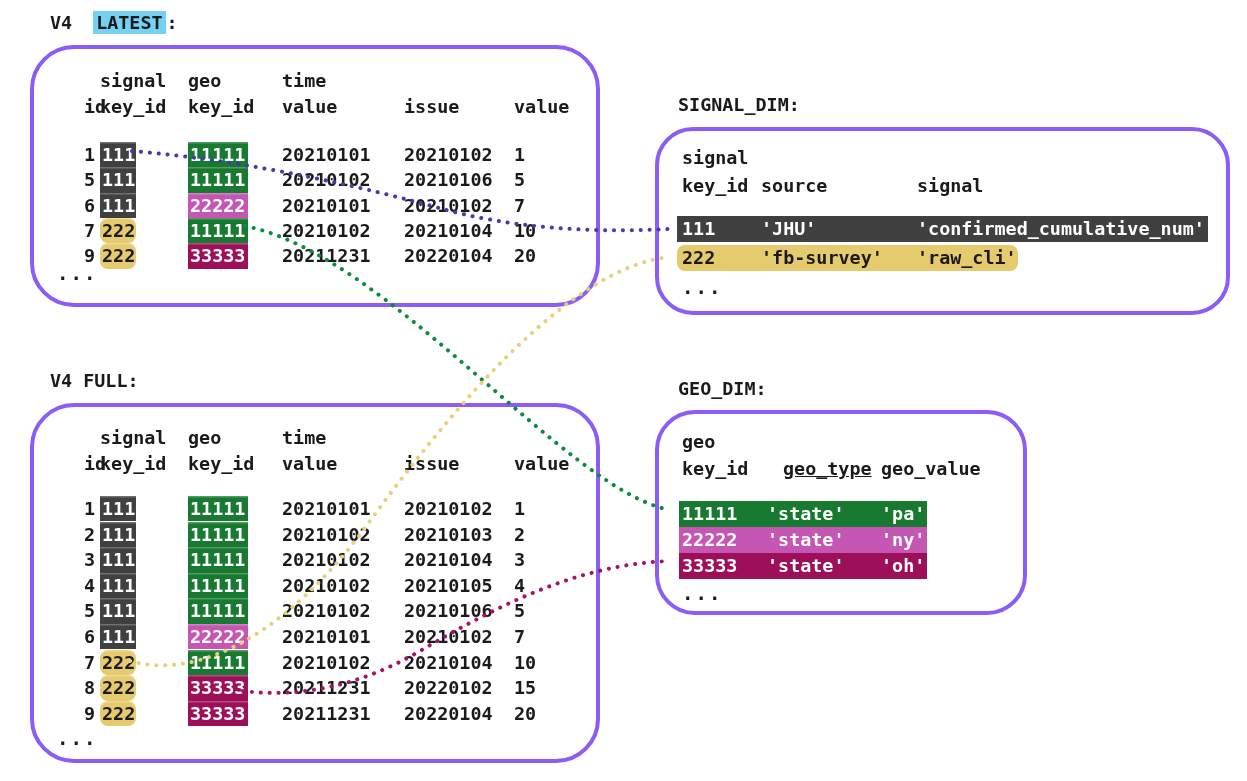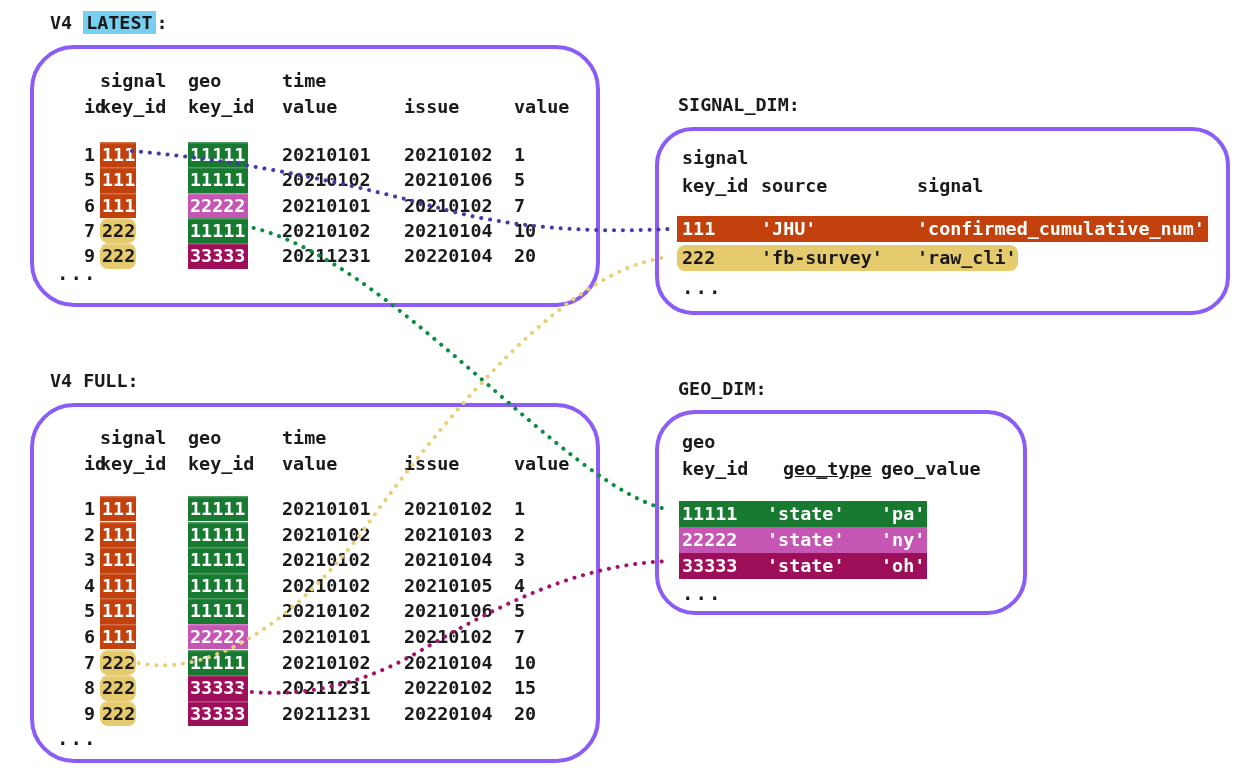--- a/index.html
+++ b/index.html
@@ -6,39 +6,39 @@
   .canvas{
     position:relative;width:1247px;height:781px;background:#ffffff;overflow:hidden;
     font-family:"DejaVu Sans Mono","Liberation Mono",monospace;
     font-weight:bold;color:#1a1a1a;
   }
   .tbl-box{
     position:absolute;border:4px solid #8b5cf6;border-radius:44px;background:#ffffff;
     box-sizing:border-box;
   }
   .tbl-title{position:absolute;font-size:18.4px;line-height:24px;white-space:pre;}
-  .hl{background:#76d0f1;padding:1px 3px;margin-left:11px;}
+  .hl{background:#76d0f1;padding:1px 3px;margin-left:21px;}
   .colon{margin-left:1px;}
   
   .hrow,.frow{position:absolute;left:0;width:100%;height:26px;}
   .c{position:absolute;font-size:18.4px;line-height:25.4px;white-space:pre;}
   .col-id{left:23px;margin-left:27px;}
   .col-sig{left:66px;}
   .col-geo{left:154px;}
   .col-time{left:248px;}
   .col-issue{left:370px;}
   .col-val{left:480px;}
   .chip{width:36px;height:25.4px;padding-left:2px;box-sizing:border-box;
         box-shadow:inset 0 1.5px 0 rgba(255,255,255,.25);}
   .chip.col-geo{width:60px;}
   .ellipsis{position:absolute;font-size:19px;letter-spacing:2px;}
   
   .dimrow{position:absolute;height:26px;}
   .dimrow .c{line-height:26px;}
-  [data-color="purple"]{background:#c2410c;color:#ffffff;}
+  [data-color="purple"]{background:#404040;color:#ffffff;}
   [data-color="yellow"]{background:#e6cb6e;color:#1a1a1a;border-radius:8px;}
   [data-color="green"]{background:#187a31;color:#ffffff;}
   [data-color="pink"]{background:#c656b3;color:#ffffff;}
   [data-color="maroon"]{background:#9d0f58;color:#ffffff;}
   svg.overlay{position:absolute;left:0;top:0;width:1247px;height:781px;pointer-events:none;z-index:5;}
 </style>
 </head>
 <body>
 
 <div class="canvas">

